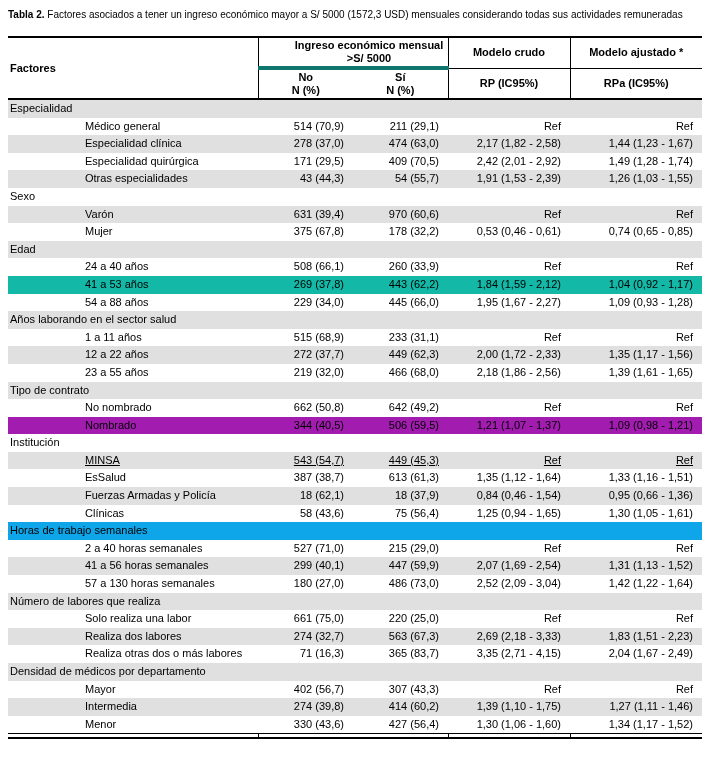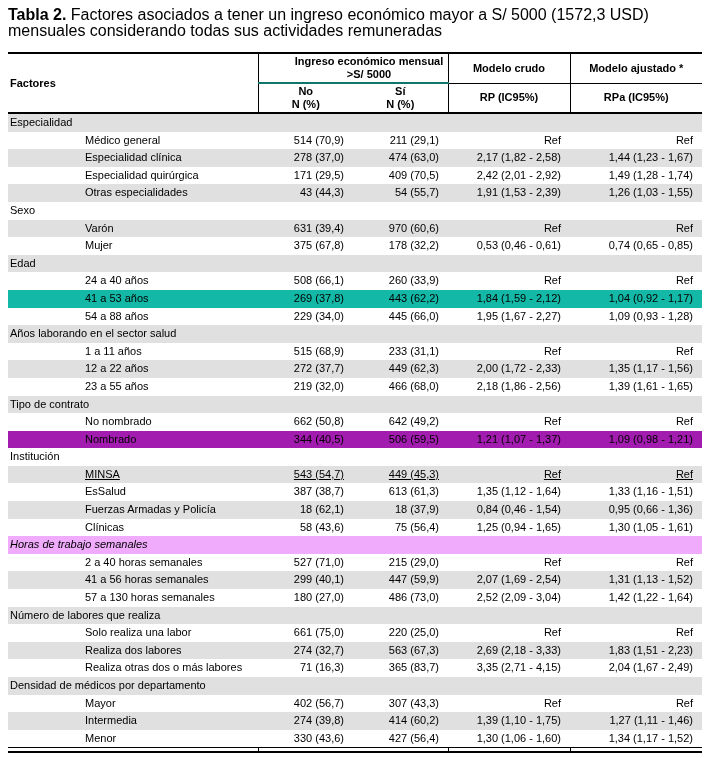--- a/index.html
+++ b/index.html
@@ -7,21 +7,21 @@
     margin: 0; padding: 0;
     width: 710px; height: 758px;
     background: #ffffff;
     color: #000000;
     font-family: "Liberation Sans", sans-serif;
     overflow: hidden;
   }
   .page { padding: 7px 8px 0 8px; width: 710px; }
   .title {
     width: 694px;
-    font-size: 16px;
+    font-size: 10px;
     line-height: 16px;
     margin-bottom: 13px;
   }
   .title .title-bold { font-weight: bold; }
   table.factors {
     border-collapse: collapse;
     table-layout: fixed;
     width: 694px;
     font-size: 11px;
     border-top: 2px solid #000;
@@ -43,21 +43,21 @@
     line-height: 13px;
   }
   tr.h1 th { height: 30px; }
   tr.h2 th { height: 28px; }
   th.factores {
     text-align: left;
     vertical-align: middle;
     padding-left: 2px;
     border-right: 1px solid #000;
   }
-  th.group-income   { border-right: 1px solid #000; border-bottom: 2px solid #0f766e; padding-left: 36px; }
+  th.group-income   { border-right: 1px solid #000; border-bottom: 4px solid #0f766e; padding-left: 36px; }
   th.group-crude    { border-right: 1px solid #000; border-bottom: 1px solid #000; }
   th.group-adjusted { border-bottom: 1px solid #000; }
   tr.h2 th.col-rp  { border-left: 1px solid #000; }
   tr.h2 th.col-rpa { border-left: 1px solid #000; }
 
   tbody { border-bottom: 1px solid #000; }
   tbody td {
     height: 17.6px;
     line-height: 17.6px;
     padding-top: 0; padding-bottom: 0;
@@ -242,21 +242,21 @@
           <td class="num-cell">0,84 (0,46 - 1,54)</td>
           <td class="num-cell">0,95 (0,66 - 1,36)</td>
         </tr>
         <tr>
           <td class="label-cell">Clínicas</td>
           <td class="num-cell">58 (43,6)</td>
           <td class="num-cell">75 (56,4)</td>
           <td class="num-cell">1,25 (0,94 - 1,65)</td>
           <td class="num-cell">1,30 (1,05 - 1,61)</td>
         </tr>
-        <tr style="background: #f0abfc; font-style: italic;">
+        <tr style="background: #0ea5e9;">
           <td colspan="5" class="section-cell">Horas de trabajo semanales</td>
         </tr>
         <tr>
           <td class="label-cell">2 a 40 horas semanales</td>
           <td class="num-cell">527 (71,0)</td>
           <td class="num-cell">215 (29,0)</td>
           <td class="num-cell">Ref</td>
           <td class="num-cell">Ref</td>
         </tr>
         <tr style="background: rgb(224, 224, 224);">

